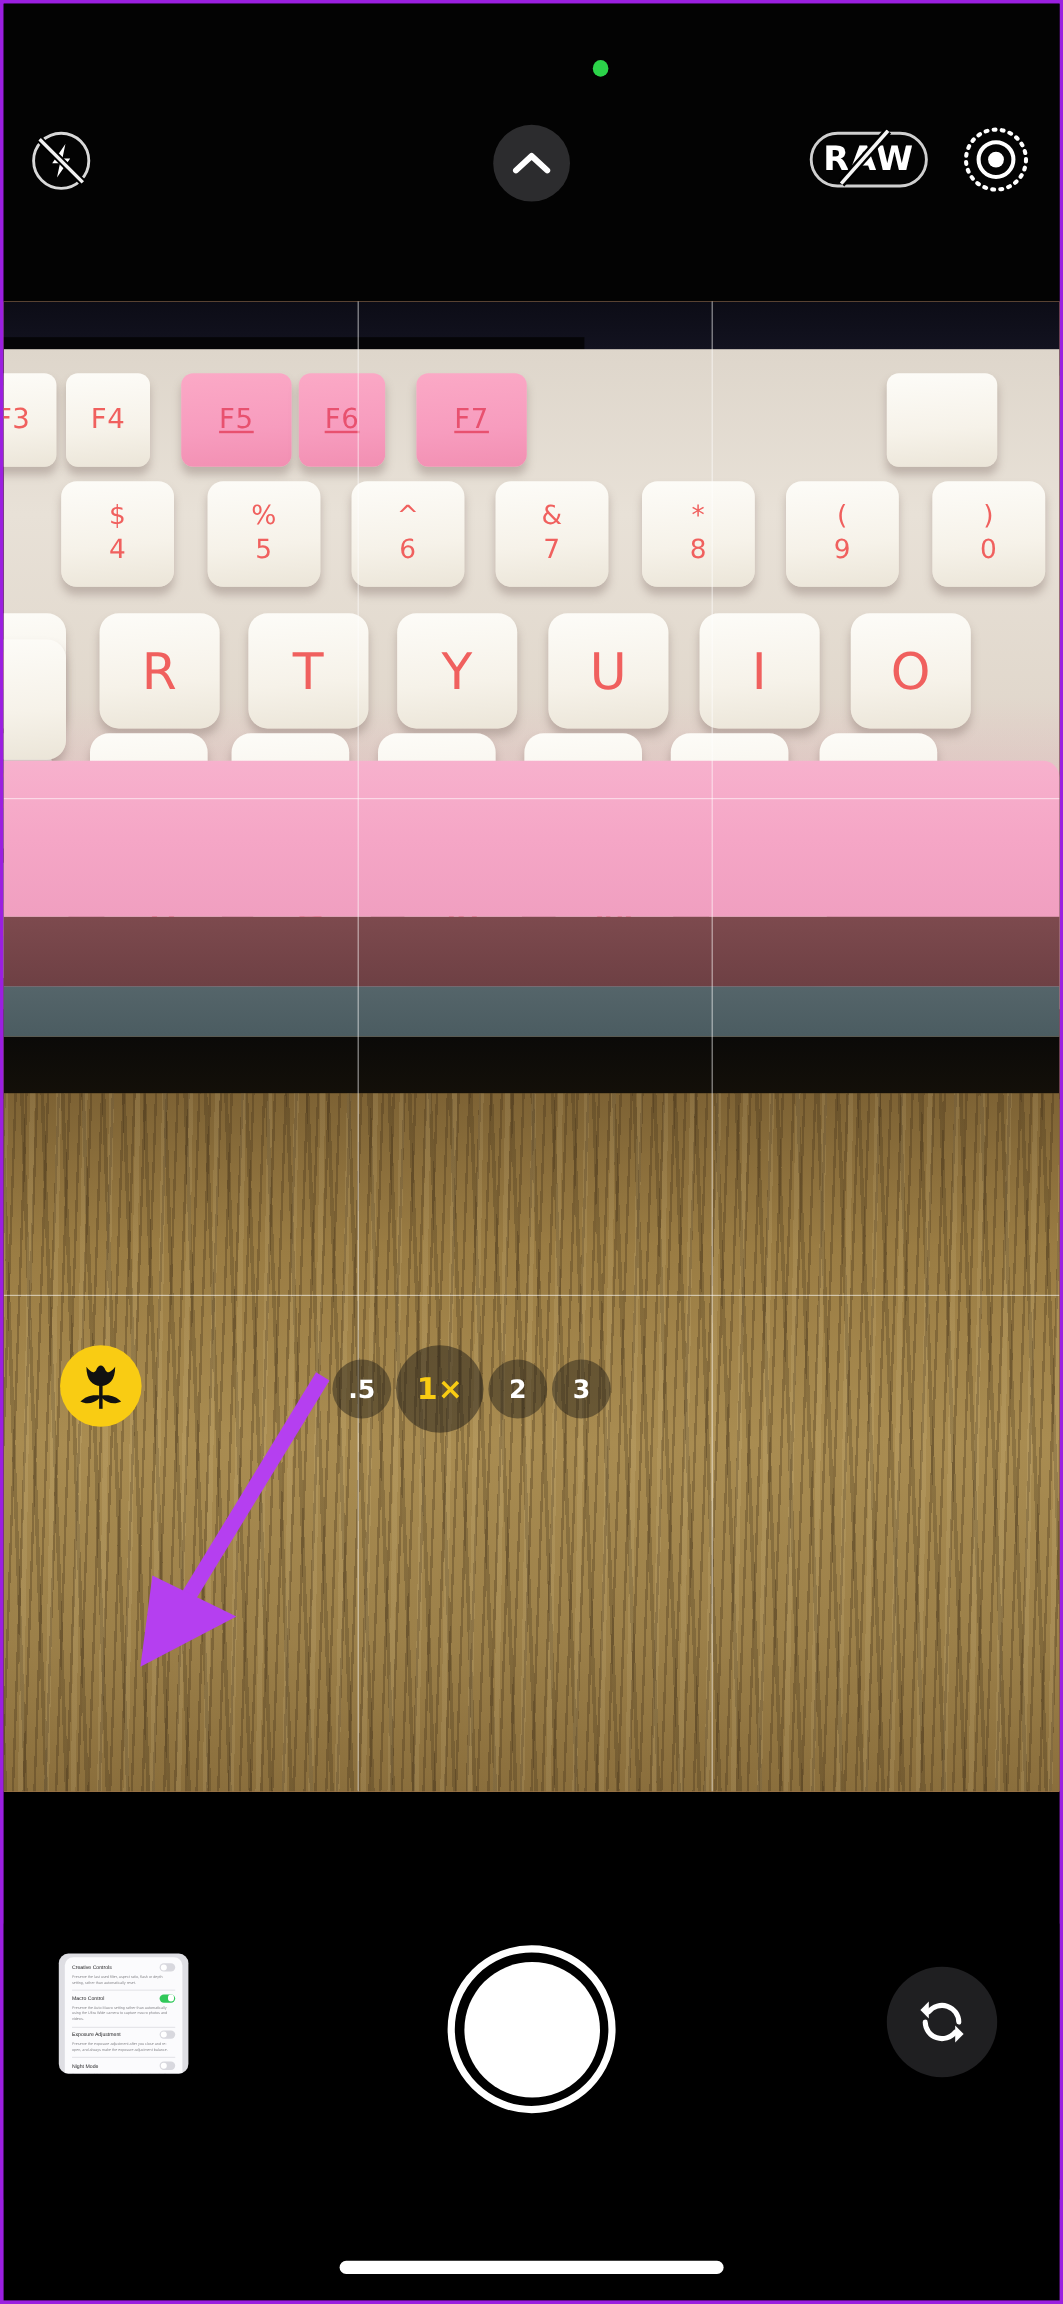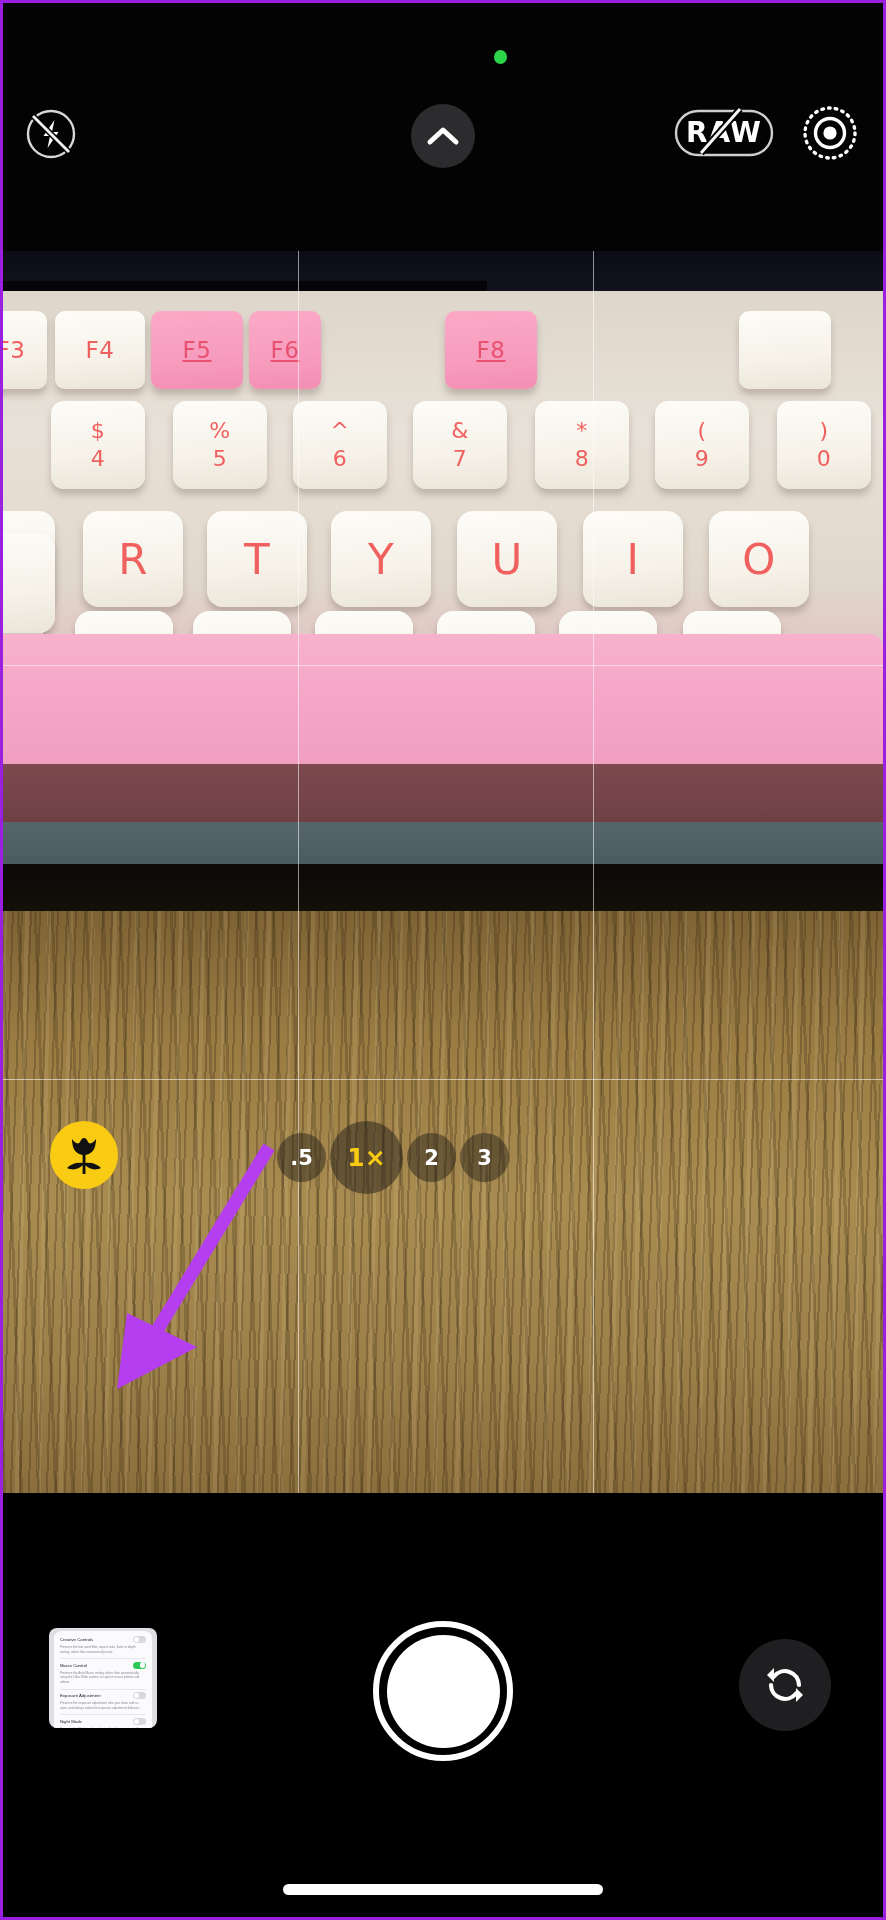--- a/index.html
+++ b/index.html
@@ -277,31 +277,31 @@
     <div class="kb-scene">
 
       <div class="kb-bg"></div>
       <div class="kb-bg2"></div>
       <div class="kb-body"></div>
       <div class="kb-body-pink"></div>
 
       <div class="key fn" style="left:-28px;top:60px;width:72px;">
           <span>F3</span>
         </div>
-      <div class="key fn" style="left:52px;top:60px;width:90px;">
+      <div class="key fn" style="left:52px;top:60px;width:70px;">
           <span>F4</span>
         </div>
       <div class="key fn pink" style="left:148px;top:60px;width:92px;">
           <span>F5</span>
         </div>
       <div class="key fn pink" style="left:246px;top:60px;width:72px;">
           <span>F6</span>
         </div>
-      <div class="key fn pink" style="left:442px;top:60px;width:92px;">
-          <span>F8</span>
+      <div class="key fn pink" style="left:344px;top:60px;width:92px;">
+          <span>F7</span>
         </div>
       <div class="key fn" style="left:736px;top:60px;width:92px;"></div>
 
       <div class="key num" style="left:48px;top:150px;width:94px;">
         <i>$</i>
           <i>4</i>
       </div>
       <div class="key num" style="left:170px;top:150px;width:94px;">
         <i>%</i>
           <i>5</i>

